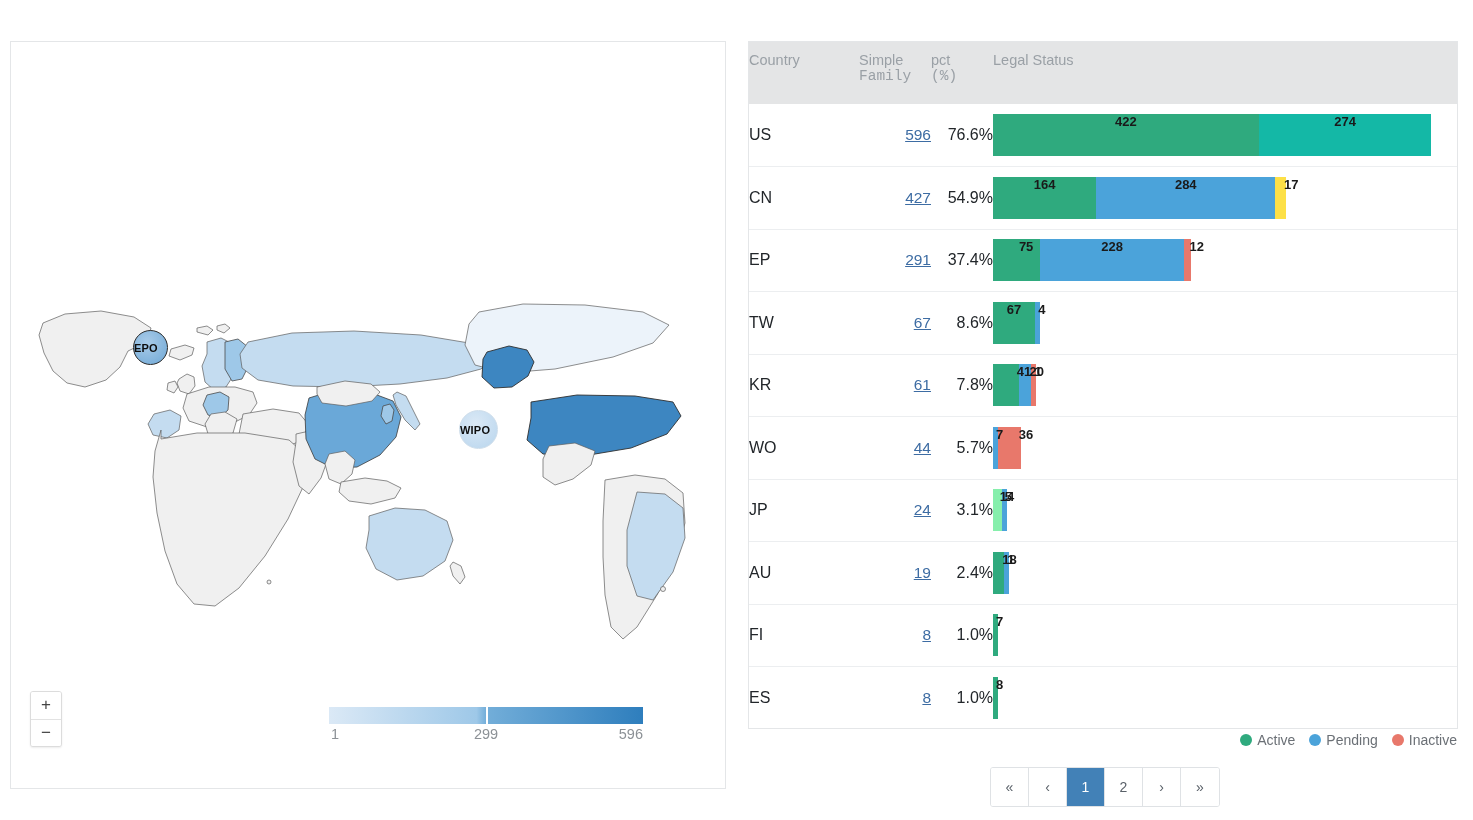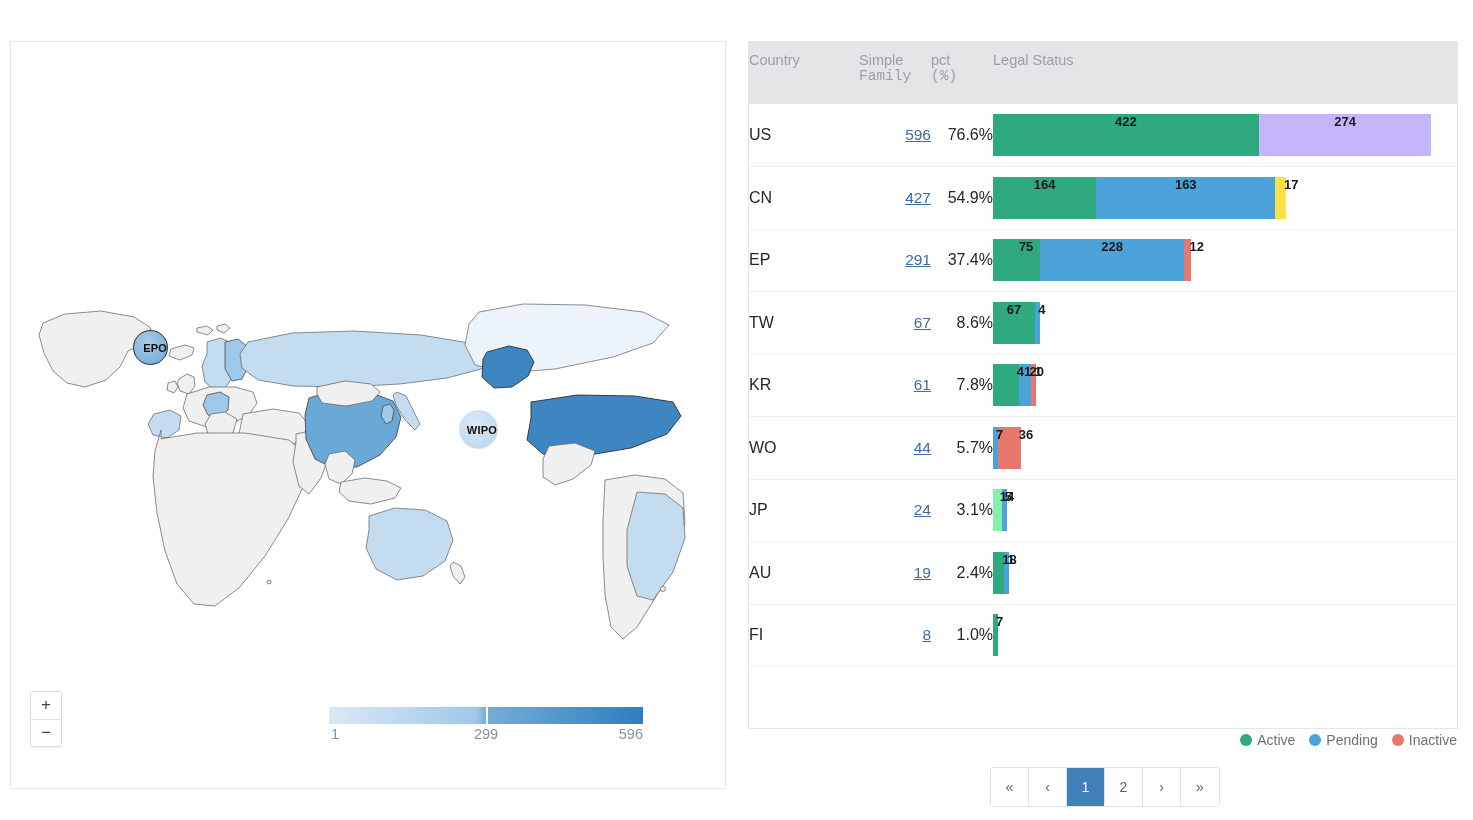--- a/index.html
+++ b/index.html
@@ -64,21 +64,21 @@
     position: absolute; top: 0; left: 50%; width: 2px; height: 17px; background: #fff;
   }
   .scale-labels { position: relative; height: 20px; margin-top: 2px; }
   .scale-labels span { position: absolute; font-size: 14.5px; color: #8c9196; }
   .sl-left { left: 2px; }
   .sl-mid { left: 50%; transform: translateX(-50%); }
   .sl-right { right: 0; }
 
   .orgbubble {
     position: absolute; border-radius: 50%;
-    display: flex; align-items: center; justify-content: flex-end;
+    display: flex; align-items: center; justify-content: flex-start;
     font-size: 11px; font-weight: bold; color: #0d0d0d;
     letter-spacing: .2px;
   }
   .orgbubble.epo {
     left: 122px; top: 288px; width: 35px; height: 35px;
     background: radial-gradient(circle at 40% 35%, #a9cbe8, #6fa8d6);
     border: 1.6px solid #2a2a2a;
   }
   .orgbubble.wipo {
     left: 448px; top: 368px; width: 39px; height: 39px;
@@ -275,37 +275,37 @@
       <tbody id="stats-body">
           <tr>
             <td class="c-country">US</td>
             <td class="c-family"><a>596</a></td>
             <td class="c-pct">76.6%</td>
             <td class="c-status">
               <div class="barrow">
                 <div class="seg" style="width: 265.86px; background: rgb(47, 170, 126);">
                   <span class="lbl">422</span>
                 </div>
-                <div class="seg" style="width: 172.62px; background: #c4b5fd;">
+                <div class="seg" style="width: 172.62px; background: #14b8a6;">
                   <span class="lbl">274</span>
                 </div>
               </div>
             </td>
           </tr>
           <tr>
             <td class="c-country">CN</td>
             <td class="c-family"><a>427</a></td>
             <td class="c-pct">54.9%</td>
             <td class="c-status">
               <div class="barrow">
                 <div class="seg" style="width: 103.32px; background: rgb(47, 170, 126);">
                   <span class="lbl">164</span>
                 </div>
                 <div class="seg" style="width: 178.92px; background: rgb(75, 163, 218);">
-                  <span class="lbl">163</span>
+                  <span class="lbl">284</span>
                 </div>
                 <div class="seg narrow" style="width: 10.71px; background: #fde047;">
                   <span class="lbl">17</span>
                 </div>
               </div>
             </td>
           </tr>
           <tr>
             <td class="c-country">EP</td>
             <td class="c-family"><a>291</a></td>
@@ -403,20 +403,32 @@
             </td>
           </tr>
           <tr>
             <td class="c-country">FI</td>
             <td class="c-family"><a>8</a></td>
             <td class="c-pct">1.0%</td>
             <td class="c-status">
               <div class="barrow">
                 <div class="seg narrow" style="width: 5px; background: rgb(47, 170, 126);">
                   <span class="lbl">7</span>
+                </div>
+              </div>
+            </td>
+          </tr>
+          <tr>
+            <td class="c-country">ES</td>
+            <td class="c-family"><a>8</a></td>
+            <td class="c-pct">1.0%</td>
+            <td class="c-status">
+              <div class="barrow">
+                <div class="seg narrow" style="width: 5.04px; background: rgb(47, 170, 126);">
+                  <span class="lbl">8</span>
                 </div>
               </div>
             </td>
           </tr>
         </tbody>
     </table>
   </div>
 
   <div class="legend" id="legend">
       <div class="item">

